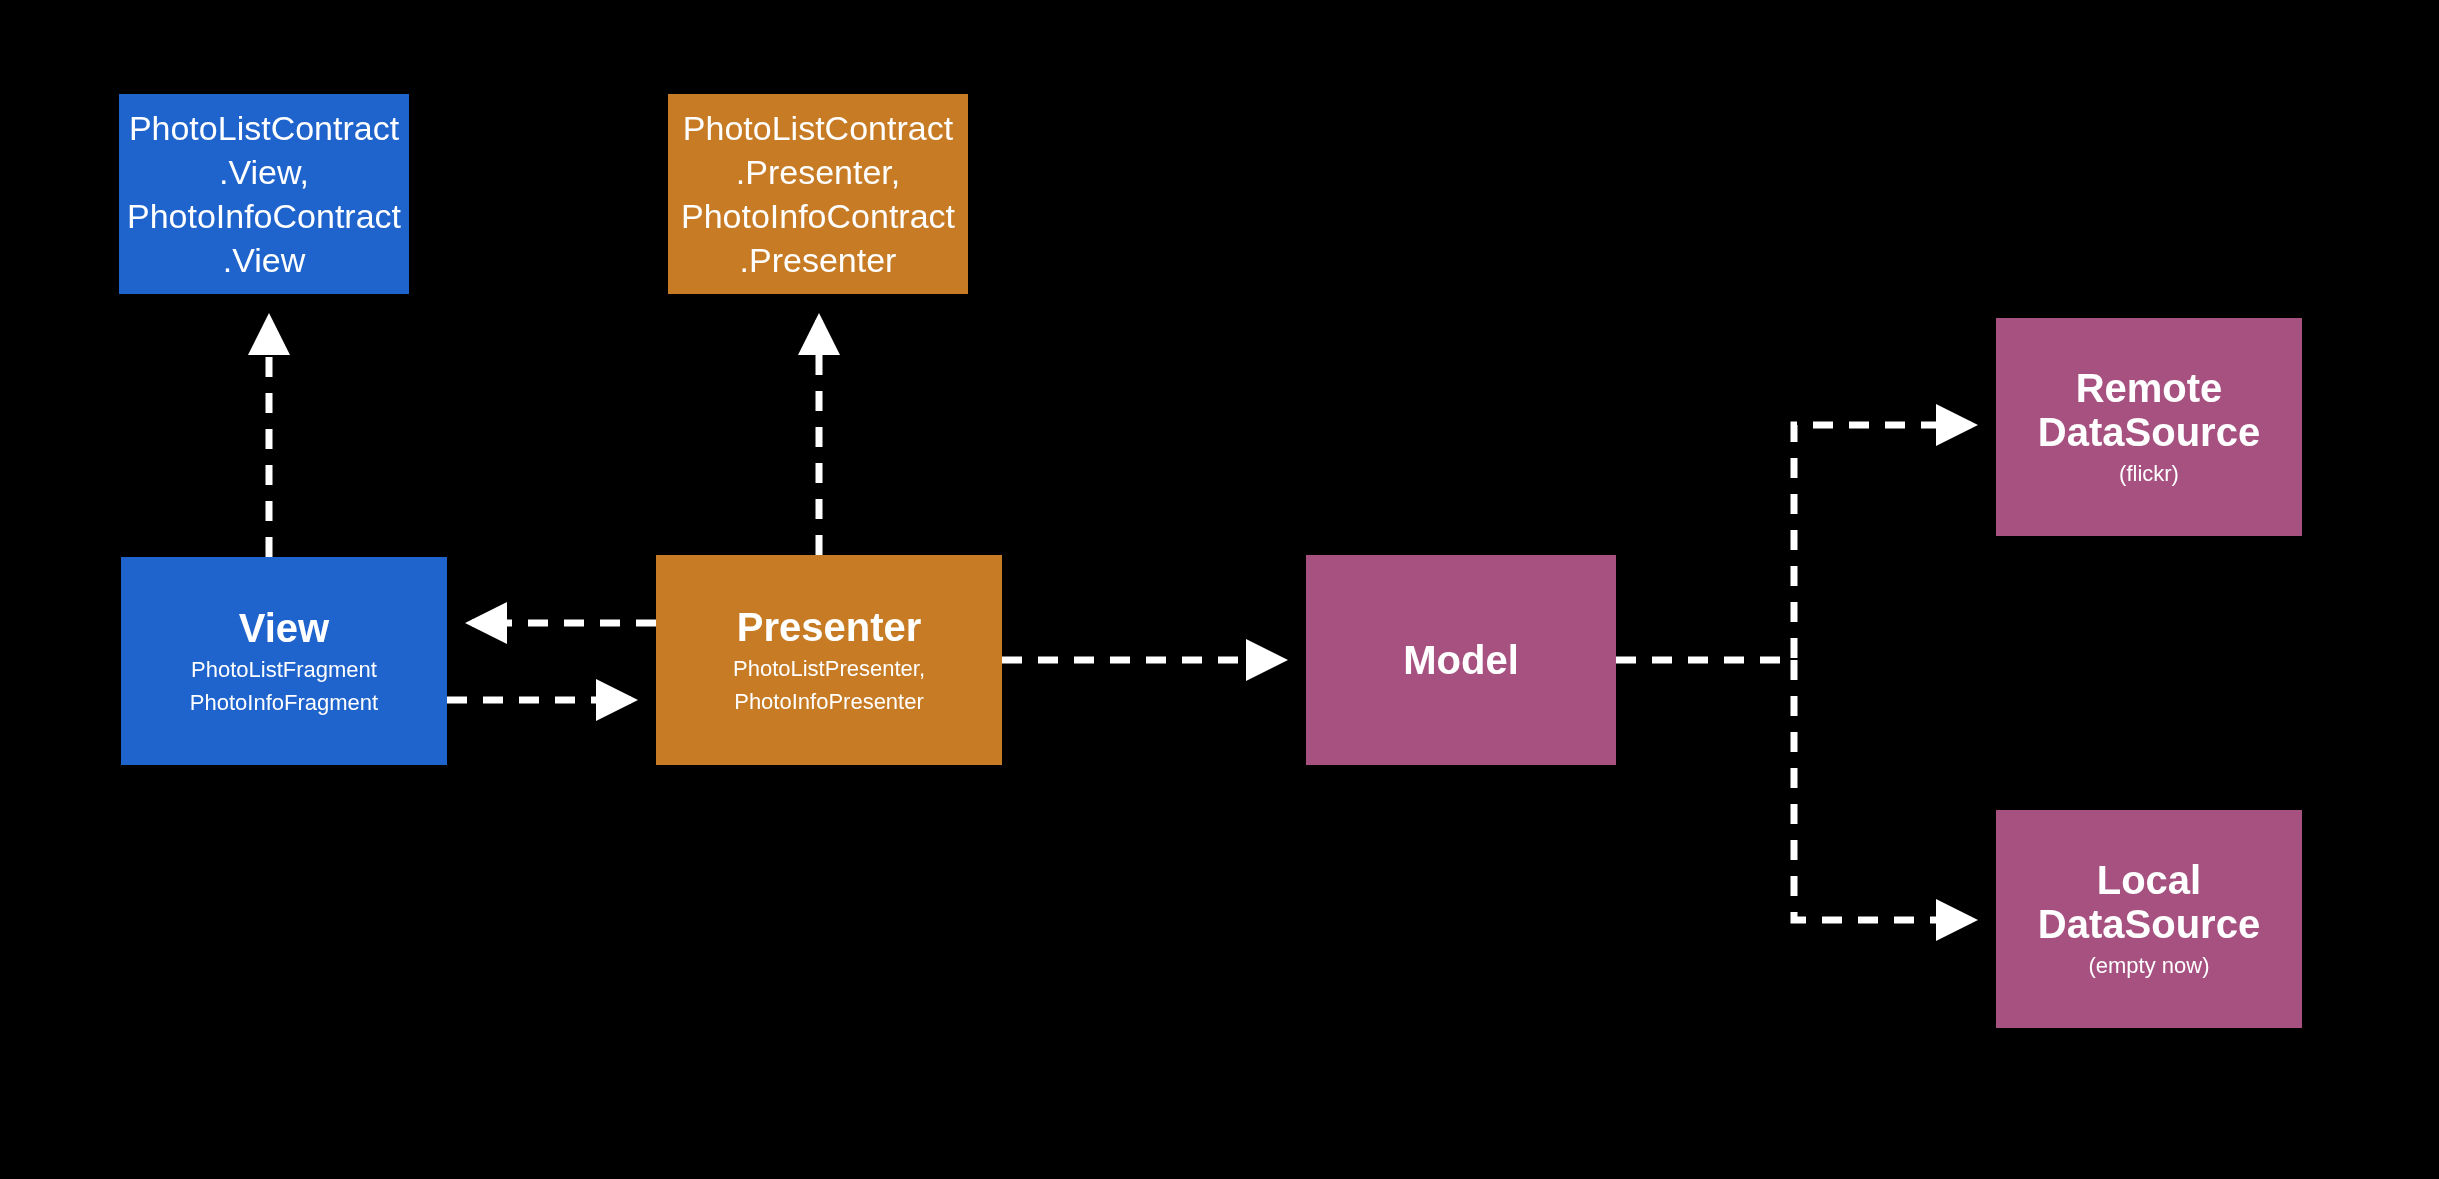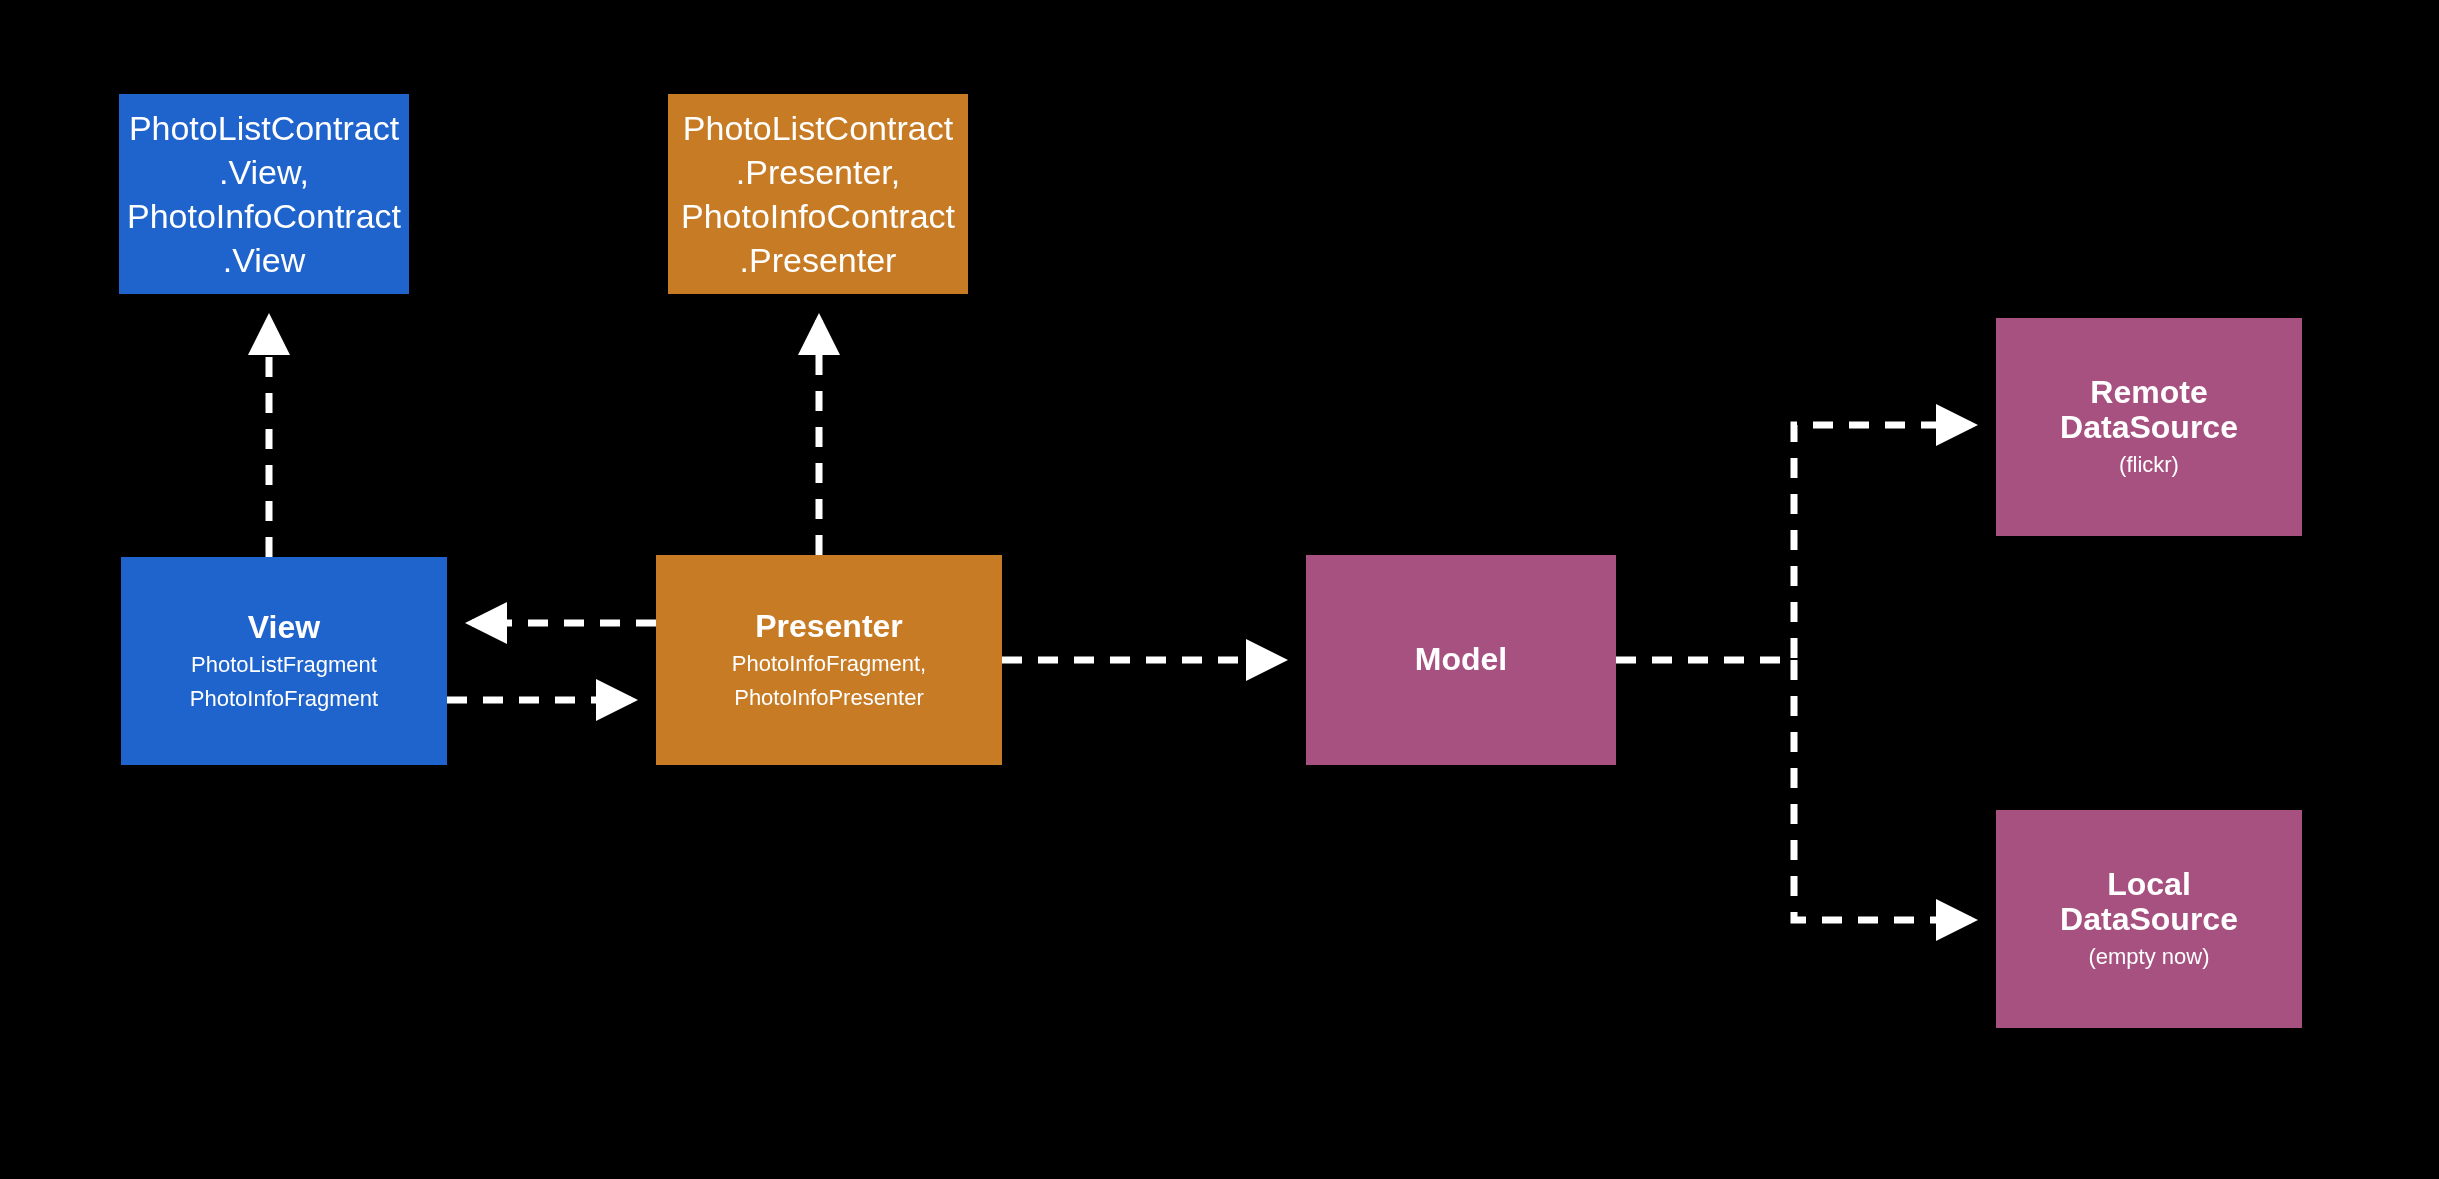--- a/index.html
+++ b/index.html
@@ -23,21 +23,21 @@
     display: flex;
     flex-direction: column;
     justify-content: center;
     align-items: center;
     text-align: center;
     box-sizing: border-box;
     padding: 10px 12px;
   }
   .title {
     font-weight: 700;
-    font-size: 32px;
+    font-size: 40px;
     line-height: 1.1;
   }
   .subtitle {
     font-weight: 400;
     font-size: 22px;
     line-height: 1.25;
     margin-top: 6px;
   }
   .bodytext {
     font-weight: 400;
@@ -76,21 +76,21 @@
   </div>
 
   <div class="box c-blue" style="left:97px; top:557px; width:326px; height:208px;">
     <div class="title">View</div>
     <div class="subtitle">PhotoListFragment</div>
     <div class="subtitle">PhotoInfoFragment</div>
   </div>
 
   <div class="box c-orange" style="left:632px; top:555px; width:346px; height:210px;">
     <div class="title">Presenter</div>
-    <div class="subtitle">PhotoInfoFragment,</div>
+    <div class="subtitle">PhotoListPresenter,</div>
     <div class="subtitle">PhotoInfoPresenter</div>
   </div>
 
   <div class="box c-purple" style="left:1282px; top:555px; width:310px; height:210px;">
     <div class="title">Model</div>
   </div>
 
   <div class="box c-purple" style="left:1972px; top:318px; width:306px; height:218px;">
     <div class="title">Remote</div>
     <div class="title">DataSource</div>

